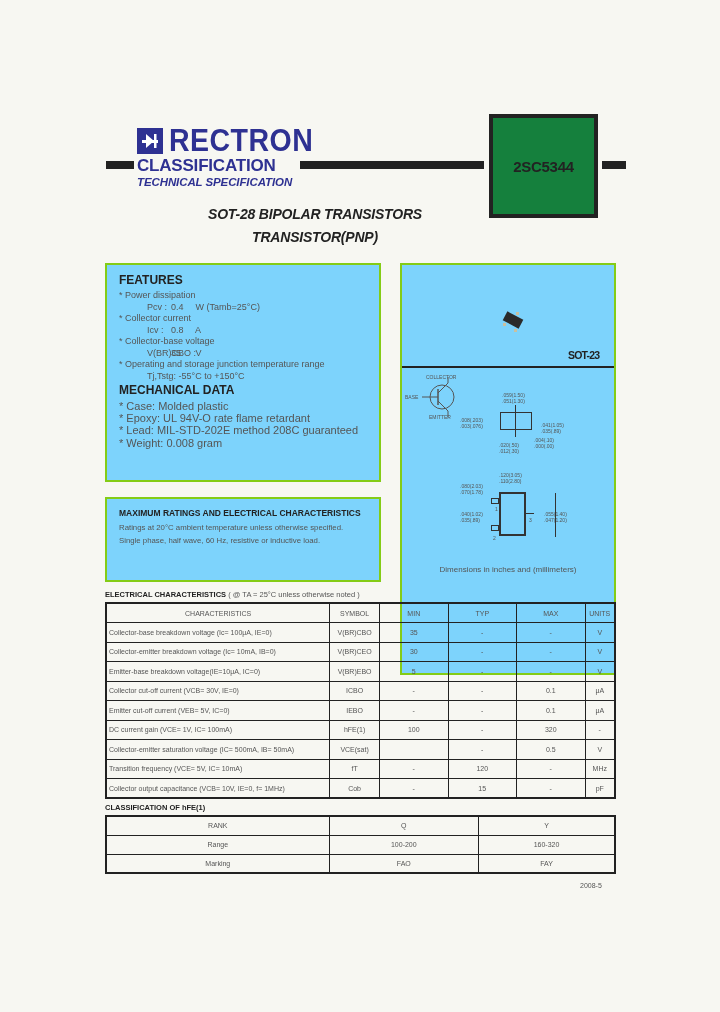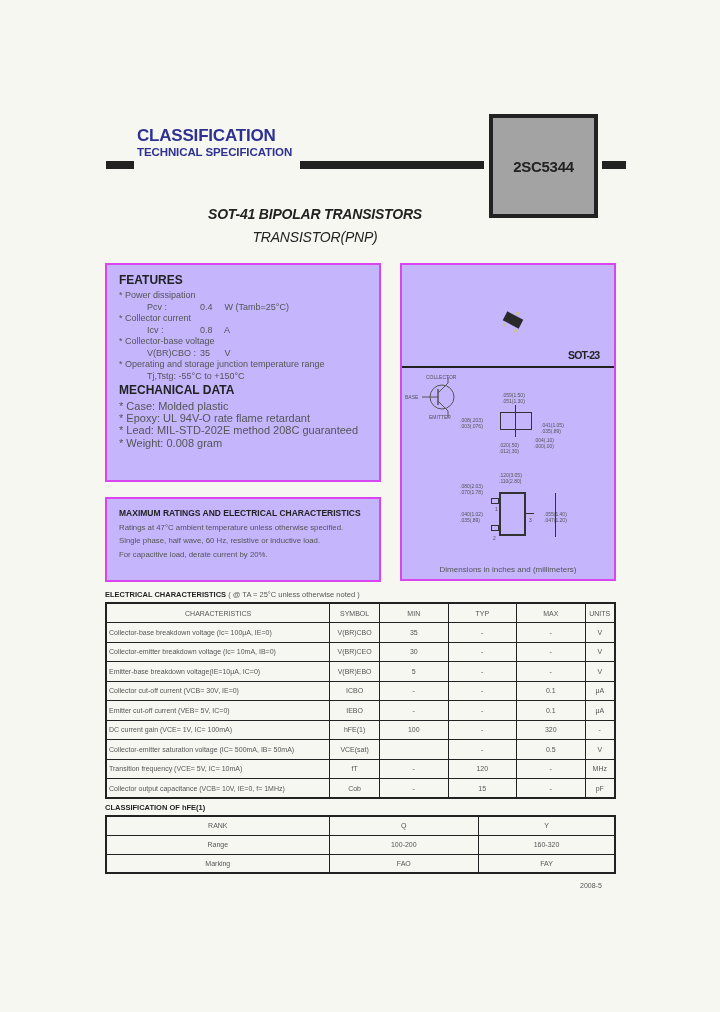--- a/index.html
+++ b/index.html
@@ -8,45 +8,45 @@
 
   .abs { position: absolute; }
 
   
   .logo-wrap { left: 137px; top: 126px; }
   .logo-row { display: flex; align-items: center; height: 30px; }
   .logo-mark { width: 26px; height: 26px; background: #2e3192; position: relative; margin-right: 6px; }
   .logo-mark svg { position: absolute; left: 0; top: 0; }
   .logo-name { font-family: "Liberation Sans", sans-serif; font-weight: bold; font-size: 31px; color: #2e3192; letter-spacing: 0.5px; line-height: 30px; transform: scaleX(0.92); transform-origin: left center; }
   .logo-sub { font-weight: bold; font-size: 17px; color: #2e3192; line-height: 18px; margin-top: 1px; letter-spacing: -0.2px; }
-  .logo-tech { font-weight: bold; font-size: 11.5px; color: #2e3192; line-height: 14px; letter-spacing: -0.1px; }
+  .logo-tech { font-weight: bold; font-size: 11.5px; color: #2e3192; line-height: 14px; letter-spacing: -0.1px; font-style: italic; }
 
   .bar { background: #222; height: 8px; }
   .bar-l { left: 106px; top: 161px; width: 28px; }
   .bar-m { left: 300px; top: 161px; width: 184px; }
   .bar-r { left: 602px; top: 161px; width: 24px; }
 
-  .part-box { left: 489px; top: 114px; width: 109px; height: 104px; background: #a3a3a3; border: 4px solid #222; display: flex; align-items: center; justify-content: center; }
+  .part-box { left: 489px; top: 114px; width: 109px; height: 104px; background: #15803d; border: 4px solid #222; display: flex; align-items: center; justify-content: center; }
   .part-box span { font-weight: bold; font-size: 15px; color: #222; letter-spacing: -0.3px; }
 
   .title1 { left: 160px; top: 206px; width: 310px; text-align: center; font-weight: bold; font-style: italic; font-size: 14px; color: #222; letter-spacing: -0.2px; }
-  .title2 { left: 160px; top: 229px; width: 310px; text-align: center; font-weight: normal; font-style: italic; font-size: 14px; color: #222; letter-spacing: -0.2px; }
+  .title2 { left: 160px; top: 229px; width: 310px; text-align: center; font-weight: bold; font-style: italic; font-size: 14px; color: #222; letter-spacing: -0.2px; }
 
   
-  .box { border: 2px solid #d946ef; background: #c4b5fd; }
+  .box { border: 2px solid #84cc16; background: #7dd3fc; }
   .features-box { left: 105px; top: 263px; width: 276px; height: 219px; padding: 8px 12px; }
   .sec-title { font-weight: bold; font-size: 12px; color: #222; line-height: 14px; margin-bottom: 3px; }
   .feat-line { font-size: 9px; color: #555; line-height: 11.5px; white-space: nowrap; }
   .feat-sub { padding-left: 28px; }
-  .feat-sub .lbl { display: inline-block; width: 53px; }
+  .feat-sub .lbl { display: inline-block; width: 24px; }
   .feat-sub .val { display: inline-block; width: 22px; }
   .mech-title { margin-top: 1px; }
   .mech-line { font-size: 11px; color: #555; line-height: 12.2px; white-space: nowrap; }
 
-  .pkg-box { left: 400px; top: 263px; width: 216px; height: 318px; padding-left: 40px; }
+  .pkg-box { left: 400px; top: 263px; width: 216px; height: 412px; padding-left: 40px; }
   .pkg-divider { position: absolute; left: 0; top: 101px; width: 100%; height: 2px; background: #222; }
   .pkg-label { position: absolute; left: 166px; top: 84px; font-weight: bold; font-size: 10.5px; color: #222; letter-spacing: -0.8px; }
   .chip { position: absolute; left: 102px; top: 50px; width: 18px; height: 10px; background: #2a2a2a; transform: rotate(28deg); }
   .pin { position: absolute; width: 3px; height: 3px; background: #c9c0a0; }
   .dims-note { position: absolute; left: 0; top: 300px; width: 100%; text-align: center; font-size: 8px; color: #555; }
   .tiny { position: absolute; font-size: 5px; color: #555; line-height: 6px; white-space: nowrap; }
   .dline { position: absolute; background: #333; }
 
   .ratings-box { left: 105px; top: 497px; width: 276px; height: 85px; padding: 8px 12px; }
   .ratings-title { font-weight: bold; font-size: 8.5px; color: #222; line-height: 12px; margin-bottom: 2px; }
@@ -65,33 +65,43 @@
   .class-title { left: 105px; top: 803px; font-weight: bold; font-size: 7.5px; color: #222; white-space: nowrap; }
   .class-table { left: 105px; top: 815px; width: 511px; border: 2px solid #222; }
   .class-table td { border: 1px solid #222; font-size: 7px; color: #555; height: 19px; text-align: center; }
 
   .footer-date { left: 580px; top: 882px; font-size: 7px; color: #555; }
 </style>
 </head>
 <body>
 
 <div class="abs logo-wrap">
+  <div class="logo-row">
+    <div class="logo-mark">
+      <svg width="26" height="26" viewBox="0 0 26 26">
+        <rect x="5" y="12" width="16" height="3" fill="#fff"></rect>
+        <polygon points="9,6 9,20 17,13" fill="#fff"></polygon>
+        <rect x="17" y="6" width="2.5" height="14" fill="#fff"></rect>
+      </svg>
+    </div>
+    <div class="logo-name">RECTRON</div>
+  </div>
   <div class="logo-sub">CLASSIFICATION</div>
   <div class="logo-tech">TECHNICAL SPECIFICATION</div>
 </div>
 
 <div class="abs bar bar-l"></div>
 <div class="abs bar bar-m"></div>
 <div class="abs bar bar-r"></div>
 
 <div class="abs part-box">
   <span>2SC5344</span>
 </div>
 
-<div class="abs title1">SOT-41 BIPOLAR TRANSISTORS</div>
+<div class="abs title1">SOT-28 BIPOLAR TRANSISTORS</div>
 <div class="abs title2">TRANSISTOR(PNP)</div>
 
 <div class="abs box features-box">
   <div class="sec-title">FEATURES</div>
 
   <div class="feat-line">* Power dissipation</div>
   <div class="feat-line feat-sub">
     <span class="lbl">Pcv :</span><span class="val">0.4</span> <span>W (Tamb=25°C)</span>
   </div>
   <div class="feat-line">* Collector current</div>
@@ -154,23 +164,22 @@
   <div class="dline" style="left:153px;top:228px;width:1px;height:44px;"></div>
   <div class="tiny" style="left:93px;top:241px;">1</div>
   <div class="tiny" style="left:91px;top:270px;">2</div>
   <div class="tiny" style="left:127px;top:252px;">3</div>
 
   <div class="dims-note">Dimensions in inches and (millimeters)</div>
 </div>
 
 <div class="abs box ratings-box">
   <div class="ratings-title">MAXIMUM RATINGS AND ELECTRICAL CHARACTERISTICS</div>
-  <div class="ratings-line">Ratings at 47°C ambient temperature unless otherwise specified.</div>
+  <div class="ratings-line">Ratings at 20°C ambient temperature unless otherwise specified.</div>
   <div class="ratings-line">Single phase, half wave, 60 Hz, resistive or inductive load.</div>
-  <div class="ratings-line">For capacitive load, derate current by 20%.</div>
 </div>
 
 <div class="abs ec-title">
   <span>ELECTRICAL CHARACTERISTICS</span><span class="note"> ( @ TA = 25°C unless otherwise noted )</span>
 </div>
 <table class="abs ec-table">
   <colgroup>
     <col style="width:224px">
       <col style="width:50px">
       <col style="width:69px">

